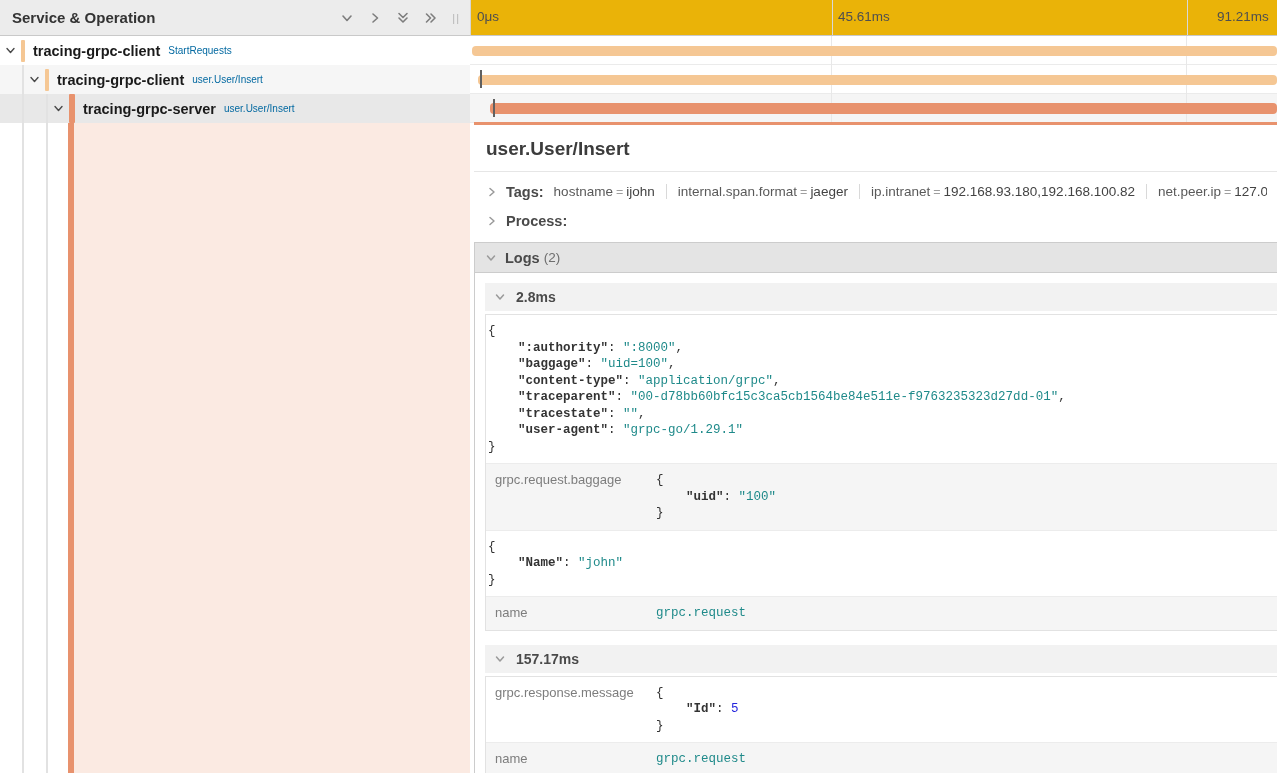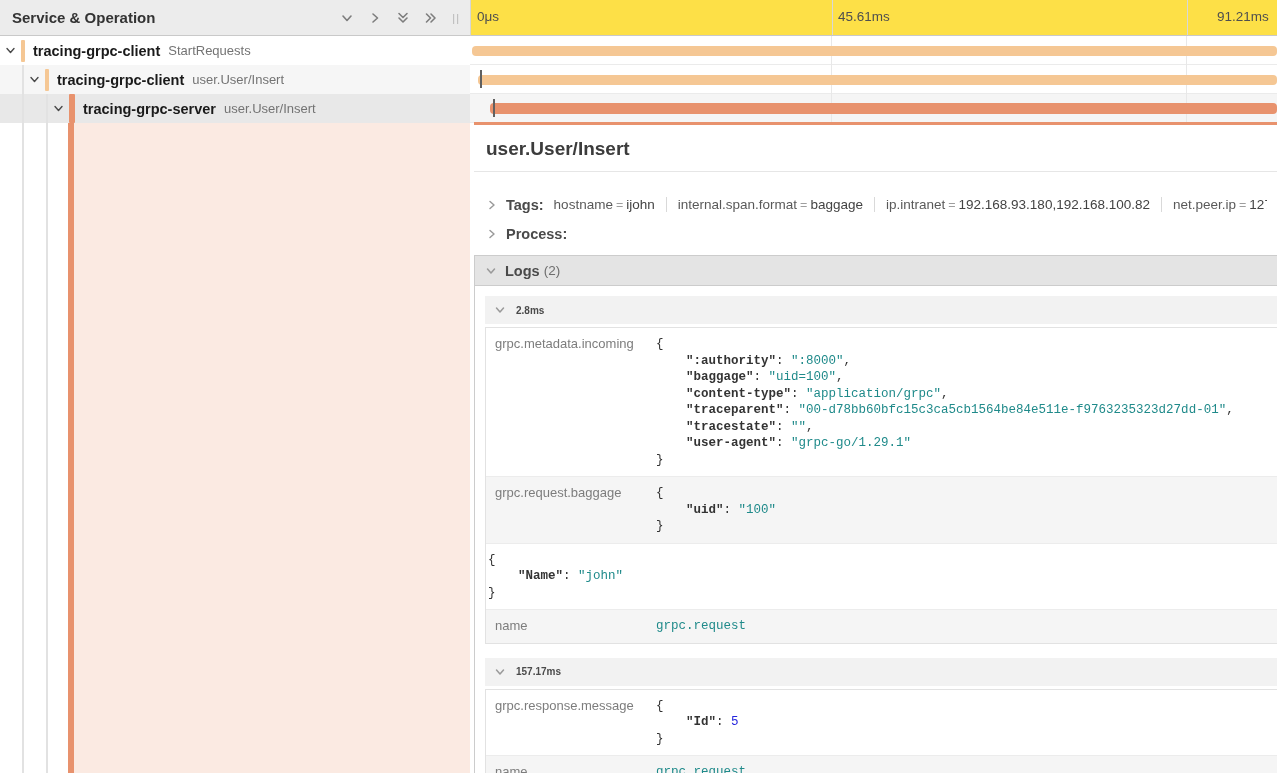--- a/index.html
+++ b/index.html
@@ -18,29 +18,29 @@
     cursor:col-resize; user-select:none; }
 
   .tree-row { height:29px; display:flex; align-items:center; position:relative; z-index:1; cursor:pointer;text-align:center; }
   .tree-row.bg-0 { background:#ffffff; }
   .tree-row.bg-1 { background:#f6f6f6; }
   .tree-row.selected { background:#e8e8e8; }
   .tree-chevron { width:13px; height:13px; flex:none; display:flex; align-items:center; justify-content:center; z-index:3; }
   .tree-chevron svg { stroke:#4a4a4a; fill:none; stroke-width:1.4; stroke-linecap:round; stroke-linejoin:round; }
   .tree-bar { flex:none; margin-left:4px; border-radius:1px; }
   .tree-svc { margin-left:8px; font-size:14.5px; font-weight:bold; color:#1a1a1a; white-space:nowrap; }
-  .tree-op { margin-left:8px; font-size:13px; color:#737373; white-space:nowrap; }
+  .tree-op { margin-left:8px; font-size:10px; color:#0369a1; white-space:nowrap; }
 
   .guide { position:absolute; width:2px; background:#e2e2e2; z-index:2; }
   .selected-bar-ext { position:absolute; left:68px; width:6px; top:123px; bottom:0; z-index:2; }
   .peach-fill { position:absolute; left:74px; right:0; top:123px; bottom:0; z-index:0; }
 
   
   .timeline-panel { position:absolute; left:470px; top:0; width:807px; height:122px; }
-  .ruler { position:relative; height:36px; background:#fde047; border-bottom:1px solid #c9c9c9;
+  .ruler { position:relative; height:36px; background:#eab308; border-bottom:1px solid #c9c9c9;
     border-left:1px solid #d6d6d6; }
   .ruler-label { position:absolute; top:9px; font-size:13.5px; color:#4f4f4f; }
   .ruler-line { position:absolute; top:0; height:35px; width:1px; background:#d8d8d8; }
   .row-line { position:absolute; width:1px; background:#e8e8e8; top:36px; height:86px; z-index:0; }
   .time-row { position:absolute; left:0; right:0; height:29px; border-bottom:1px solid #ebebeb; z-index:0; }
   .span-bar { position:absolute; right:0; border-radius:4px; z-index:1; cursor:pointer; }
   .log-tick { position:absolute; width:2px; background:#606060; z-index:2; }
 
   
   .detail-card { position:absolute; left:474px; top:122px; right:0; bottom:0; background:#fff;
@@ -59,21 +59,21 @@
 
   .logs-box { margin-top:7px; border:1px solid #ccc; border-right:none; }
   .logs-header { height:30px; background:#e4e4e4; border-bottom:1px solid #ccc;
     display:flex; align-items:center; padding:0 10px; cursor:pointer; }
   .logs-header .acc-label { margin-right:4px; }
   .logs-count { font-size:13.5px; color:#6e6e6e; }
   .logs-body { padding:10px 0 2px 10px; background:#fff; }
   .log-entry { margin-bottom:14px; }
   .log-entry-header { height:28px; background:#f2f2f2; display:flex; align-items:center;
     padding:0 9px; cursor:pointer; }
-  .log-ts { font-size:10px; font-weight:bold; color:#4a4a4a; margin-left:2px; }
+  .log-ts { font-size:14px; font-weight:bold; color:#4a4a4a; margin-left:2px; }
   .kv-table { border:1px solid #e2e2e2; border-right:none; margin-top:3px; }
   .kv-row { display:flex; border-bottom:1px solid #ececec; }
   .kv-row:last-child { border-bottom:none; }
   .kv-row:nth-child(even) { background:#f5f5f5; }
   .kv-key { flex:none; width:168px; padding:8px 8px 8px 9px; font-size:13px; color:#7d7d7d; }
   .kv-val { padding:8px 0 8px 2px; font-family:"Liberation Mono", monospace; font-size:12.5px;
     line-height:16.5px; color:#333; }
   .json-line { white-space:pre; }
   .tk-p { color:#333; }
   .tk-k { color:#333; font-weight:bold; }
@@ -168,31 +168,31 @@
       <div class="span-bar" style="left: 8px; top: 75px; height: 10px; background: rgb(245, 199, 148);"></div>
       <div class="log-tick" style="left: 10px; top: 70px; height: 18px;"></div>
       <div class="span-bar" style="left: 20px; top: 103px; height: 11px; background: rgb(232, 146, 109);"></div>
       <div class="log-tick" style="left: 23px; top: 99px; height: 18px;"></div>
     </div>
 </div>
 
 <div class="detail-card">
   <div class="detail-title">user.User/Insert</div>
 
-  <div class="acc-row" style="margin-top:18px;align-items:center;">
+  <div class="acc-row" style="margin-top:5px;align-items:center;">
     <span class="acc-chevron">
       <svg width="12" height="12" viewBox="0 0 12 12">
           <polyline points="4,2.5 8,6 4,9.5"></polyline>
         </svg>
     </span>
     <span class="acc-label">Tags:</span>
     <span style="display:flex; align-items:center; overflow:hidden;">
         <span class="tag"><span>hostname</span><span class="eq">=</span><span class="val">ijohn</span></span>
         <span class="tag-sep"></span>
-        <span class="tag"><span>internal.span.format</span><span class="eq">=</span><span class="val">baggage</span></span>
+        <span class="tag"><span>internal.span.format</span><span class="eq">=</span><span class="val">jaeger</span></span>
         <span class="tag-sep"></span>
         <span class="tag"><span>ip.intranet</span><span class="eq">=</span><span class="val">192.168.93.180,192.168.100.82</span></span>
         <span class="tag-sep"></span>
         <span class="tag"><span>net.peer.ip</span><span class="eq">=</span><span class="val">127.0</span></span>
       </span>
   </div>
 
   <div class="acc-row">
     <span class="acc-chevron">
       <svg width="12" height="12" viewBox="0 0 12 12">
@@ -218,21 +218,20 @@
             <div class="log-entry-header">
               <span class="acc-chevron">
                 <svg width="12" height="12" viewBox="0 0 12 12">
                   <polyline points="2.5,4 6,8 9.5,4"></polyline>
                 </svg>
               </span>
               <span class="log-ts">2.8ms</span>
             </div>
             <div class="kv-table">
               <div class="kv-row">
-                <div class="kv-key">grpc.metadata.incoming</div>
                 <div class="kv-val">
                   <div class="json-line"><span class="tk-p">{</span></div>
                   <div class="json-line"><span class="tk-p">    </span><span class="tk-k">":authority"</span><span class="tk-p">: </span><span class="tk-s">":8000"</span><span class="tk-p">,</span></div>
                   <div class="json-line"><span class="tk-p">    </span><span class="tk-k">"baggage"</span><span class="tk-p">: </span><span class="tk-s">"uid=100"</span><span class="tk-p">,</span></div>
                   <div class="json-line"><span class="tk-p">    </span><span class="tk-k">"content-type"</span><span class="tk-p">: </span><span class="tk-s">"application/grpc"</span><span class="tk-p">,</span></div>
                   <div class="json-line"><span class="tk-p">    </span><span class="tk-k">"traceparent"</span><span class="tk-p">: </span><span class="tk-s">"00-d78bb60bfc15c3ca5cb1564be84e511e-f9763235323d27dd-01"</span><span class="tk-p">,</span></div>
                   <div class="json-line"><span class="tk-p">    </span><span class="tk-k">"tracestate"</span><span class="tk-p">: </span><span class="tk-s">""</span><span class="tk-p">,</span></div>
                   <div class="json-line"><span class="tk-p">    </span><span class="tk-k">"user-agent"</span><span class="tk-p">: </span><span class="tk-s">"grpc-go/1.29.1"</span></div>
                   <div class="json-line"><span class="tk-p">}</span></div>
                 </div>

